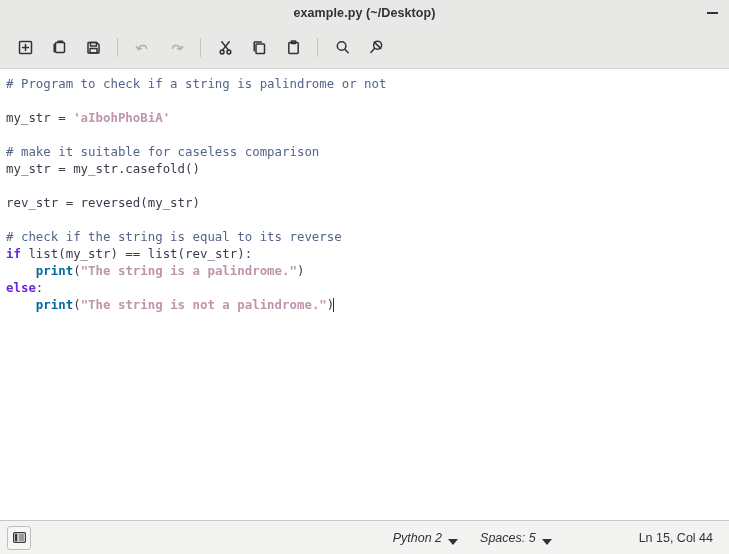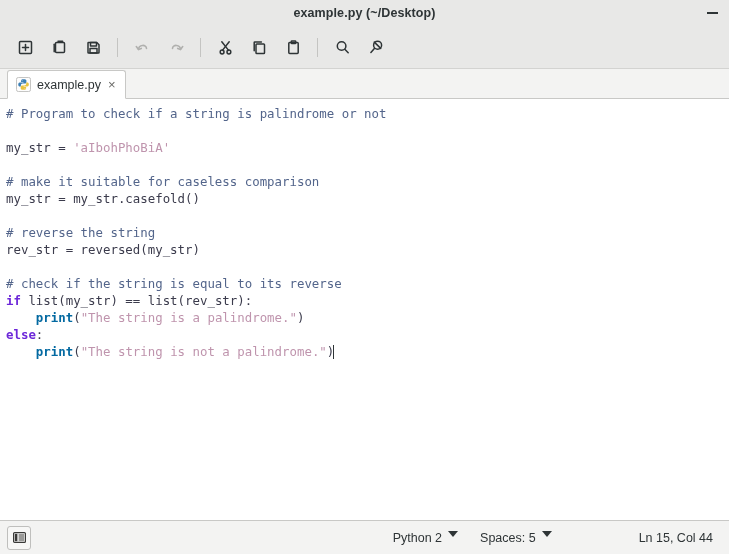--- a/index.html
+++ b/index.html
@@ -160,21 +160,21 @@
     margin: 1px;
     padding: 5px 0 0 5px;
     font-family: "DejaVu Sans Mono", monospace;
     font-size: 12.4px;
     line-height: 17px;
     color: #3b3b4c;
     white-space: pre;
     letter-spacing: 0px;
   }
   .code .cm { color: #53658b; }
-  .code .st { color: #bf94ad; }
+  .code .st { color: #bf94ad; font-weight: bold; }
   .code .kw { color: #6d28d9; font-weight: bold; }
   .code .bi { color: #0369a1; font-weight: bold; }
   .caret {
     display: inline-block;
     width: 1px;
     height: 14px;
     background: #2e3436;
     vertical-align: -3px;
     margin-left: -1px;
   }
@@ -197,27 +197,28 @@
     border-radius: 3px;
     background: #f7f7f6;
     display: flex;
     align-items: center;
     justify-content: center;
     cursor: default;
   }
   .sb-spacer { flex: 1 1 auto; }
   .sb-combo {
     display: flex;
-    align-items: flex-start;
+    align-items: flex-end;
     gap: 6px;
     font-size: 12.5px;
     color: #2e3436;
     cursor: default;
     padding: 2px 4px;
     white-space: nowrap;
+    font-style: italic;
   }
   .tri-down {
     width: 0; height: 0;
     border-left: 5px solid transparent;
     border-right: 5px solid transparent;
     border-top: 6px solid #2e3436;
   }
   .sb-pos {
     font-size: 12.5px;
     color: #2e3436;
@@ -321,41 +322,29 @@
     <div class="tb-btn">
       <svg width="17" height="17" viewBox="0 0 17 17">
         <circle class="ico" cx="9.6" cy="6.2" r="4" stroke-width="1.7"></circle>
         <line class="ico" x1="6.6" y1="9.3" x2="2.9" y2="13.4" stroke-width="1.9"></line>
         <line class="ico" x1="6.3" y1="3.1" x2="12.7" y2="9.4" stroke-width="1.7"></line>
       </svg>
     </div>
 
   </div>
 
-  <div class="tabstrip">
-    <div class="tab">
-      <svg class="py-icon" viewBox="0 0 16 16">
-        <rect x="0.5" y="0.5" width="15" height="15" rx="2" fill="#fdfdfd" stroke="#bfbfbd"></rect>
-        <path d="M7.9 2.4 c-2 0 -2.6 0.7 -2.6 1.7 v1.2 h2.7 v0.5 h-3.6 c-1.1 0 -2 0.6 -2 2.2 c0 1.6 0.8 2.2 1.8 2.2 h1 v-1.4 c0 -1 0.8 -1.8 1.9 -1.8 h2.4 c0.9 0 1.6 -0.6 1.6 -1.5 v-1.4 c0 -0.9 -0.7 -1.6 -1.7 -1.7 z M6.5 3.4 a0.5 0.5 0 1 1 0 1 a0.5 0.5 0 0 1 0 -1 z" fill="#3b7fb5"></path>
-        <path d="M8.2 13.6 c2 0 2.6 -0.7 2.6 -1.7 v-1.2 h-2.7 v-0.5 h3.6 c1.1 0 2 -0.6 2 -2.2 c0 -1.6 -0.8 -2.2 -1.8 -2.2 h-1 v1.4 c0 1 -0.8 1.8 -1.9 1.8 h-2.4 c-0.9 0 -1.6 0.6 -1.6 1.5 v1.4 c0 0.9 0.7 1.6 1.7 1.7 z M9.6 12.6 a0.5 0.5 0 1 1 0 -1 a0.5 0.5 0 0 1 0 1 z" fill="#e8c341"></path>
-      </svg>
-      <span class="tab-label">example.py</span>
-      <span class="tab-close">×</span>
-    </div>
-  </div>
 
   <div class="editor">
     <pre class="code" id="code-view"><span class="cm"># Program to check if a string is palindrome or not</span>
 
 my_str = <span class="st">'aIbohPhoBiA'</span>
 
 <span class="cm"># make it suitable for caseless comparison</span>
 my_str = my_str.casefold()
 
-<span class="cm"># reverse the string</span>
 rev_str = reversed(my_str)
 
 <span class="cm"># check if the string is equal to its reverse</span>
 <span class="kw">if</span> list(my_str) == list(rev_str):
     <span class="bi">print</span>(<span class="st">"The string is a palindrome."</span>)
 <span class="kw">else</span>:
     <span class="bi">print</span>(<span class="st">"The string is not a palindrome."</span>)<span class="caret"></span></pre>
   </div>
 
   <div class="statusbar">

